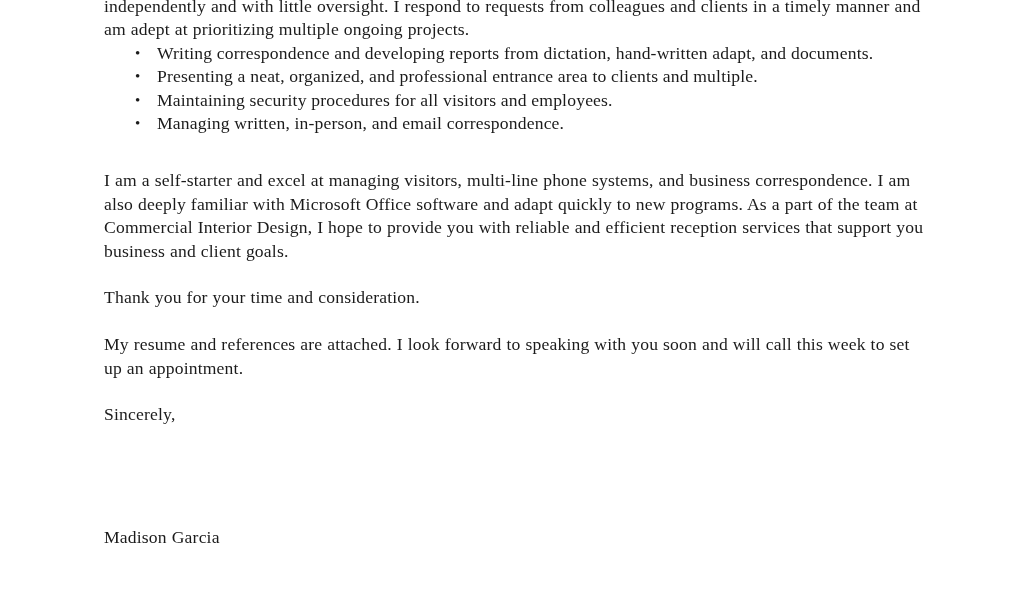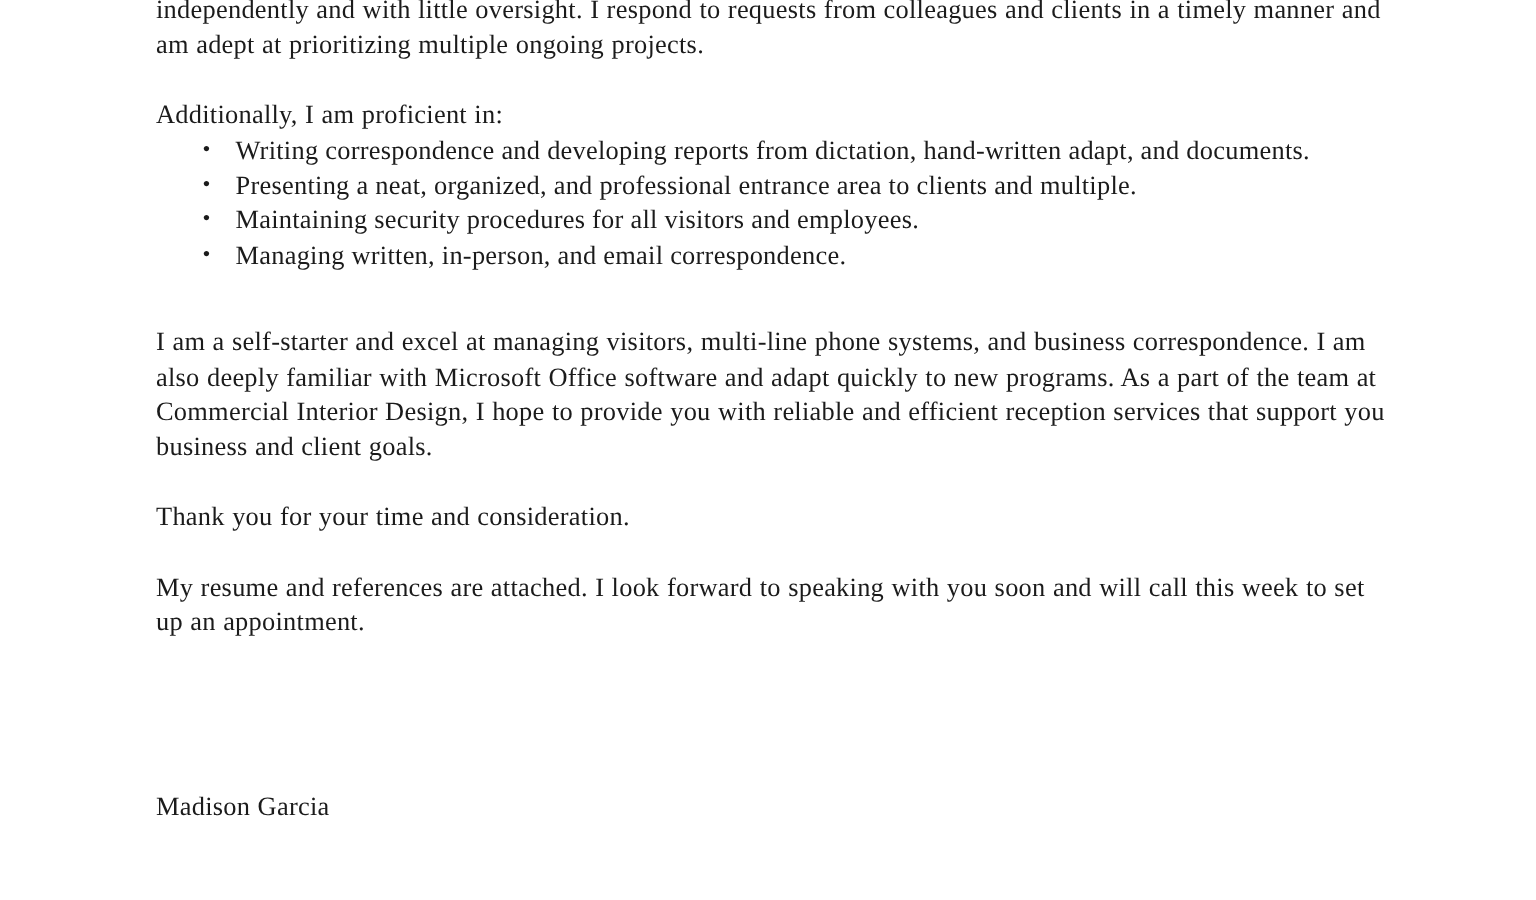--- a/index.html
+++ b/index.html
@@ -74,21 +74,20 @@
   }
 </style>
 </head>
 <body>
 
 <div class="page">
   <div class="doc-body">
 
     <p class="para">independently and with little oversight. I respond to requests from colleagues and clients in a timely manner and am adept at prioritizing multiple ongoing projects.</p>
 
-    <p class="para gap-para">Additionally, I am proficient in:</p>
 
     <ul class="bullets gap-list">
       <li>
         <span class="bullet-dot">•</span>
         <span class="li-text">Writing correspondence and developing reports from dictation, hand-written adapt, and documents.</span>
       </li>
       <li>
         <span class="bullet-dot">•</span>
         <span class="li-text">Presenting a neat, organized, and professional entrance area to clients and multiple.</span>
       </li>
@@ -101,17 +100,18 @@
         <span class="li-text">Managing written, in-person, and email correspondence.</span>
       </li>
     </ul>
 
     <p class="para gap-after-list">I am a self-starter and excel at managing visitors, multi-line phone systems, and business correspondence. I am also deeply familiar with Microsoft Office software and adapt quickly to new programs. As a part of the team at Commercial Interior Design, I hope to provide you with reliable and efficient reception services that support you business and client goals.</p>
 
     <p class="para gap-para">Thank you for your time and consideration.</p>
 
     <p class="para gap-para">My resume and references are attached. I look forward to speaking with you soon and will call this week to set up an appointment.</p>
 
+    <p class="para gap-sign">Sincerely,</p>
 
     <p class="para gap-name">Madison Garcia</p>
 
   </div>
 </div>
 
 </body></html>

